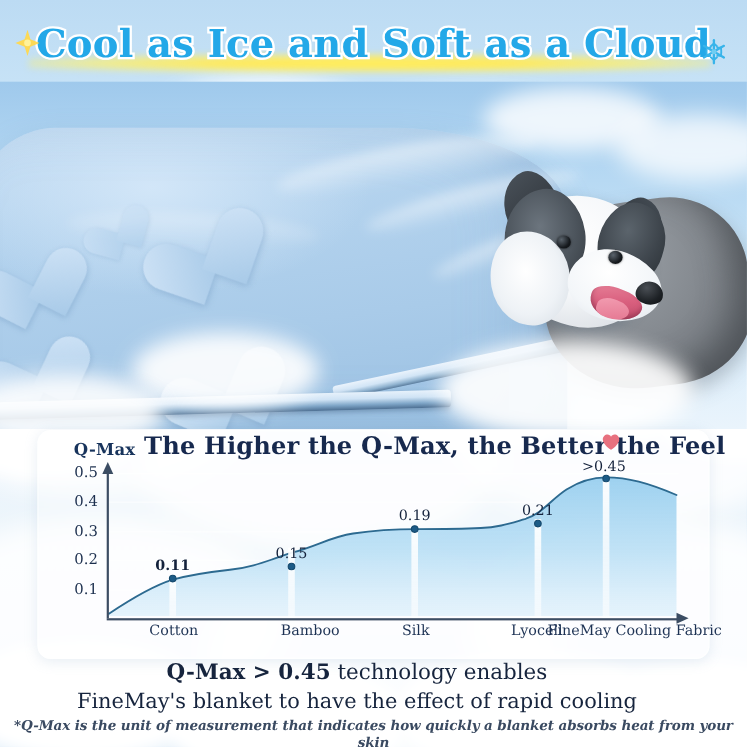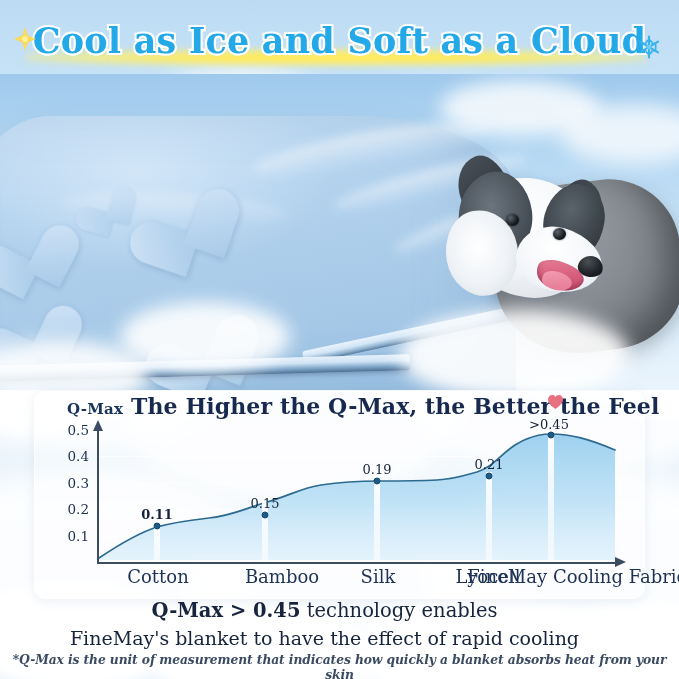--- a/index.html
+++ b/index.html
@@ -224,21 +224,21 @@
     position:absolute; width:7px; height:7px; border-radius:50%;
     background:#1d5b86; border:1px solid #14496e;
     transform:translate(-50%,-50%);
   }
   .dlabel{
     position:absolute; transform:translate(-50%,-100%);
     font-family:"DejaVu Serif", serif; font-size:13px; color:#14223c; white-space:nowrap;
   }
   .xlabel{
     position:absolute; top:136px; transform:translateX(-50%);
-    font-family:"DejaVu Serif", serif; font-size:18px; color:#1d3254; white-space:nowrap;
+    font-family:"DejaVu Serif", serif; font-size:13px; color:#1d3254; white-space:nowrap;
   }
 
   
   .tagline{
     position:absolute; left:0; top:597px; width:649px; text-align:center; z-index:35;
     font-family:"DejaVu Serif", serif; font-size:19.5px; color:#16243d; line-height:1.42;
   }
   .tagline b{ font-weight:700; }
   .tagline .l2{ display:block; font-size:19px; }
   .footnote{

